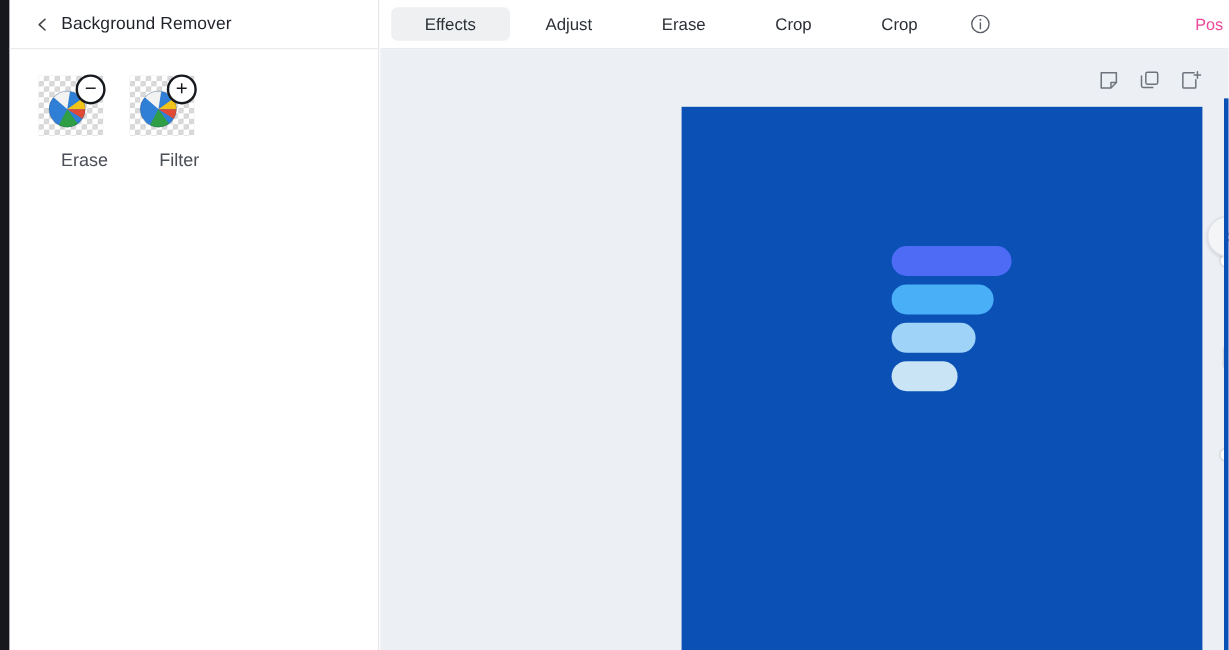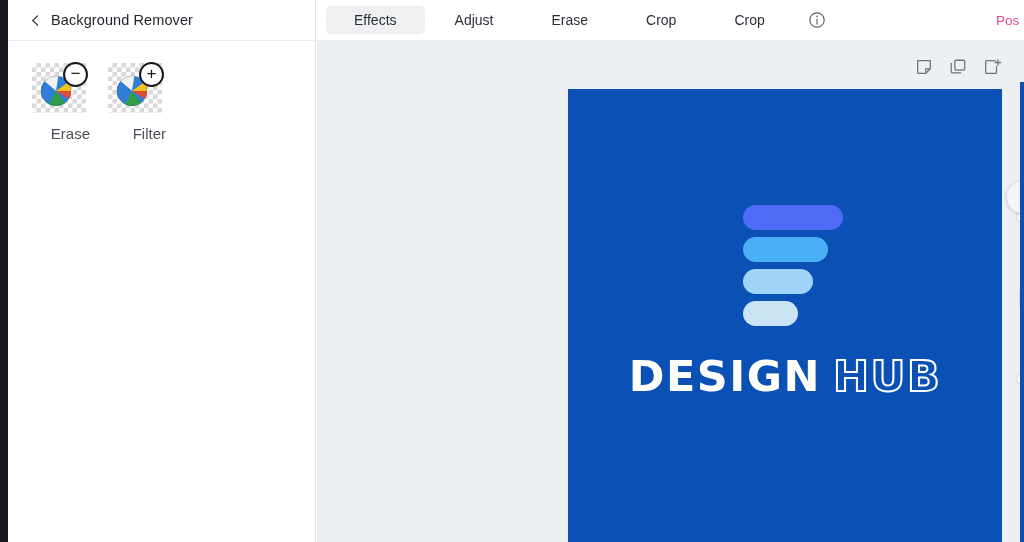--- a/index.html
+++ b/index.html
@@ -309,23 +309,20 @@
       </span>
     </div>
 
     <div class="poster">
       <div class="logo-stack">
         <div class="bar bar1"></div>
         <div class="bar bar2"></div>
         <div class="bar bar3"></div>
         <div class="bar bar4"></div>
       </div>
-      <div class="poster-title">
-        <span class="word-solid">DESIGN</span><span class="word-outline">HUB</span>
-      </div>
     </div>
 
     <div class="selection">
       <div class="handle h-corner h-tl"></div>
 
       <div class="handle h-corner h-bl"></div>
 
       <div class="handle h-edge-v h-left"></div>
 
     </div>

